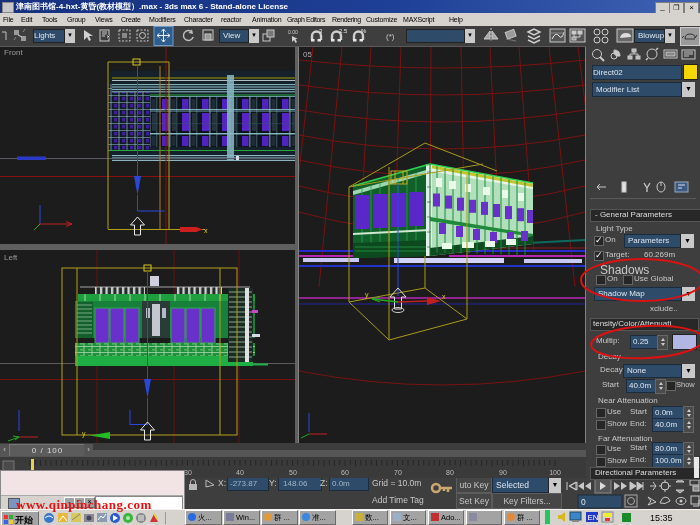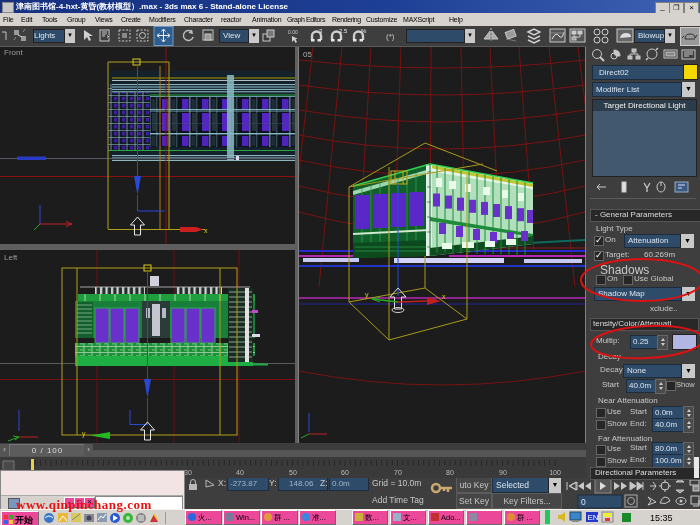--- a/index.html
+++ b/index.html
@@ -15,21 +15,21 @@
   #toolbar{left:0;top:26px;width:700px;height:20px;background:#3e3e3e;border-bottom:1px solid #2b2b2b;}
   .vp{background:#1c1c1c;}
   #cmdpanel{left:586px;top:46px;width:114px;height:432px;background:#3e3e3e;color:#cfcfcf;font-size:8.5px;z-index:10;}
   .bluefield{background:#2e4c6a;color:#dbe4ee;}
   .ddarrow{background:#c9c9c9;border-left:1px solid #222;color:#000;}
   .cb,.cbe{width:8px;height:8px;background:#262626;border:1px solid #666;}
   .cb::after{content:"✓";color:#fff;font-size:9px;line-height:8px;display:block;margin:-1px 0 0 0px;}
   .spin{width:9px;height:13px;background:#4a4a4a;border:1px solid #666;}
   .spin::before{content:"";display:block;margin:2px auto 0;width:0;height:0;border:2.5px solid transparent;border-bottom:3px solid #ccc;margin-top:0px;}
   .spin::after{content:"";display:block;margin:2px auto 0;width:0;height:0;border:2.5px solid transparent;border-top:3px solid #ccc;}
-  .rbtn{background:#ec4899;border-top:1px solid #fff;border-left:1px solid #fff;border-right:1px solid #6a6a6a;border-bottom:1px solid #6a6a6a;}
+  .rbtn{background:#a3a3a3;border-top:1px solid #fff;border-left:1px solid #fff;border-right:1px solid #6a6a6a;border-bottom:1px solid #6a6a6a;}
 </style>
 </head>
 <body>
 
 <div id="titlebar" class="abs"><span style="margin-left:16px">津南图书馆-4-hxt-黄昏(教材模型）.max - 3ds max 6 - Stand-alone License</span></div>
 <div class="abs" style="left:2px;top:2px;width:10px;height:9px;background:#c8c8c8;border:1px solid #888"></div>
 
 <div class="abs" style="left:655px;top:2px;width:13px;height:10px;background:#d6d3ce;border:1px solid #808080;font-size:8px;text-align:center;line-height:8px;color:#000">_</div>
 <div class="abs" style="left:669px;top:2px;width:13px;height:10px;background:#d6d3ce;border:1px solid #808080;font-size:7px;text-align:center;line-height:9px;color:#000">❐</div>
 <div class="abs" style="left:684px;top:2px;width:13px;height:10px;background:#d6d3ce;border:1px solid #808080;font-size:8px;text-align:center;line-height:9px;color:#000">×</div>
@@ -463,48 +463,45 @@
         <path d="M48,6 v2 M44,10 v-2 h8 v2"></path>
    <circle cx="66" cy="8" r="5"></circle>
         <path d="M62,12 l-2,2 M70,4 l2,-2" stroke-width="1.5"></path>
    <rect x="78" y="4" width="13" height="8"></rect>
         <rect x="80" y="6" width="9" height="4" fill="#888"></rect>
    <rect x="96" y="4" width="13" height="9"></rect>
         <path d="M98,6 h9 M98,8 h9 M98,10 h5"></path>
   </g>
  </svg>
 
- <div class="abs bluefield" style="left:6px;top:19px;width:88px;height:13px;font-size:8px;line-height:13px;padding-left:6px;border:1px solid #1d2c3c">Direct02</div>
+ <div class="abs bluefield" style="left:6px;top:19px;width:88px;height:13px;font-size:8px;line-height:13px;padding-left:0;border:1px solid #1d2c3c">Direct02</div>
  <div class="abs" style="left:97px;top:18px;width:13px;height:14px;background:#f5d800;border:1px solid #222"></div>
 
  <div class="abs bluefield" style="left:6px;top:36px;width:88px;height:13px;font-size:8px;line-height:13px;padding-left:3px;border:1px solid #1d2c3c">Modifier List</div>
  <div class="abs ddarrow" style="left:95px;top:36px;width:13px;height:15px;font-size:7px;line-height:14px;text-align:center">▼</div>
 
- <div class="abs" style="left:6px;top:53px;width:103px;height:76px;background:#41586e;border:1px solid #222">
-  <div style="height:11px;background:#2c3c4a;color:#f2f2f2;font-size:8px;line-height:11px;text-align:center;white-space:nowrap">Target Directional Light</div>
- </div>
 
  <svg width="114" height="16" style="position:absolute;left:0;top:133px">
   <g stroke="#c8c8c8" fill="none">
    <path d="M12,8 h8 m-6,-3 l-3,3 l3,3"></path>
    <rect x="36" y="3" width="4" height="10" fill="#e0e0e0"></rect>
    <path d="M58,4 l3,5 l3,-5 m-3,5 v4" stroke-width="1.3"></path>
    <ellipse cx="75" cy="8" rx="4" ry="5"></ellipse>
         <path d="M75,3 v4"></path>
    <rect x="89" y="3" width="13" height="10" fill="#3a5a84" stroke="#9ab"></rect>
         <path d="M92,6 h7 M92,9 h4" stroke="#dde"></path>
   </g>
  </svg>
  <div class="abs" style="left:4px;top:152px;width:106px;height:1px;background:#5a5a5a"></div>
 
  <div class="abs" style="left:4px;top:163px;width:105px;height:11px;background:#282828;border:1px solid #555;color:#ddd;font-size:8px;line-height:10px;padding-left:4px;white-space:nowrap">- General Parameters</div>
  <div class="abs" style="left:10px;top:178px;color:#c8c8c8;font-size:8px;white-space:nowrap">Light Type</div>
  <div class="abs cb" style="left:8px;top:190px"></div>
  <div class="abs" style="left:19px;top:189px;color:#c8c8c8;font-size:8px">On</div>
- <div class="abs bluefield" style="left:38px;top:188px;width:55px;height:12px;font-size:8px;line-height:12px;padding-left:3px;border:1px solid #1d2c3c">Attenuation</div>
+ <div class="abs bluefield" style="left:38px;top:188px;width:55px;height:12px;font-size:8px;line-height:12px;padding-left:3px;border:1px solid #1d2c3c">Parameters</div>
  <div class="abs ddarrow" style="left:94px;top:188px;width:13px;height:14px;font-size:7px;line-height:13px;text-align:center">▼</div>
  <div class="abs cb" style="left:8px;top:205px"></div>
  <div class="abs" style="left:19px;top:204px;color:#c8c8c8;font-size:8px;white-space:nowrap">Target:</div>
  <div class="abs" style="left:58px;top:204px;color:#c8c8c8;font-size:8px;white-space:nowrap">60.269m</div>
  <div class="abs" style="left:14px;top:217px;color:#c8c8c8;font-size:12px">Shadows</div>
  <div class="abs cbe" style="left:10px;top:229px"></div>
  <div class="abs" style="left:21px;top:228px;color:#c8c8c8;font-size:8px">On</div>
  <div class="abs cbe" style="left:37px;top:229px"></div>
  <div class="abs" style="left:48px;top:228px;color:#c8c8c8;font-size:8px;white-space:nowrap">Use Global</div>
  <div class="abs bluefield" style="left:8px;top:241px;width:86px;height:12px;font-size:8px;line-height:12px;padding-left:3px;border:1px solid #1d2c3c">Shadow Map</div>
@@ -590,21 +587,21 @@
 <div id="statusbar" class="abs" style="left:0;top:477px;width:700px;height:31px;background:#3e3e3e;color:#c8c8c8;font-size:8.5px;">
 
  <svg class="abs" style="left:188px;top:1px" width="30" height="14">
   <rect x="1" y="6" width="8" height="6" fill="#b8b8b8"></rect>
       <path d="M2.5,6 v-2 a2.5,2.5 0 0 1 5,0 v2" stroke="#b8b8b8" fill="none"></path>
   <path d="M18,2 l8,5 l-8,2 z" fill="none" stroke="#b8b8b8"></path>
  </svg>
  <div class="abs" style="left:218px;top:1px">X:</div>
  <div class="abs bluefield" style="left:227px;top:0px;width:38px;height:12px;font-size:8px;line-height:12px;padding-left:2px;border:1px solid #1d2c3c;color:#9fb4c8">-273.87</div>
  <div class="abs" style="left:269px;top:1px">Y:</div>
- <div class="abs bluefield" style="left:278px;top:0px;width:38px;height:12px;font-size:8px;line-height:12px;padding-left:10px;border:1px solid #1d2c3c;color:#9fb4c8">148.06</div>
+ <div class="abs bluefield" style="left:278px;top:0px;width:38px;height:12px;font-size:8px;line-height:12px;padding-left:4px;border:1px solid #1d2c3c;color:#9fb4c8">148.06</div>
  <div class="abs" style="left:320px;top:1px">Z:</div>
  <div class="abs bluefield" style="left:329px;top:0px;width:36px;height:12px;font-size:8px;line-height:12px;padding-left:2px;border:1px solid #1d2c3c;color:#9fb4c8">0.0m</div>
  <div class="abs" style="left:372px;top:1px;white-space:nowrap">Grid = 10.0m</div>
  <div class="abs" style="left:372px;top:18px;white-space:nowrap">Add Time Tag</div>
 
  <svg class="abs" style="left:430px;top:3px" width="24" height="16">
   <circle cx="6" cy="8" r="4" fill="none" stroke="#caa870" stroke-width="2.5"></circle>
   <path d="M10,8 h12 m-4,0 v4 m-4,-4 v3" stroke="#caa870" stroke-width="2.5" fill="none"></path>
  </svg>
  <div class="abs" style="left:456px;top:0px;width:34px;height:14px;background:#464646;border:1px solid #5c5c5c;line-height:14px;text-align:center;white-space:nowrap;overflow:hidden">uto Key</div>

